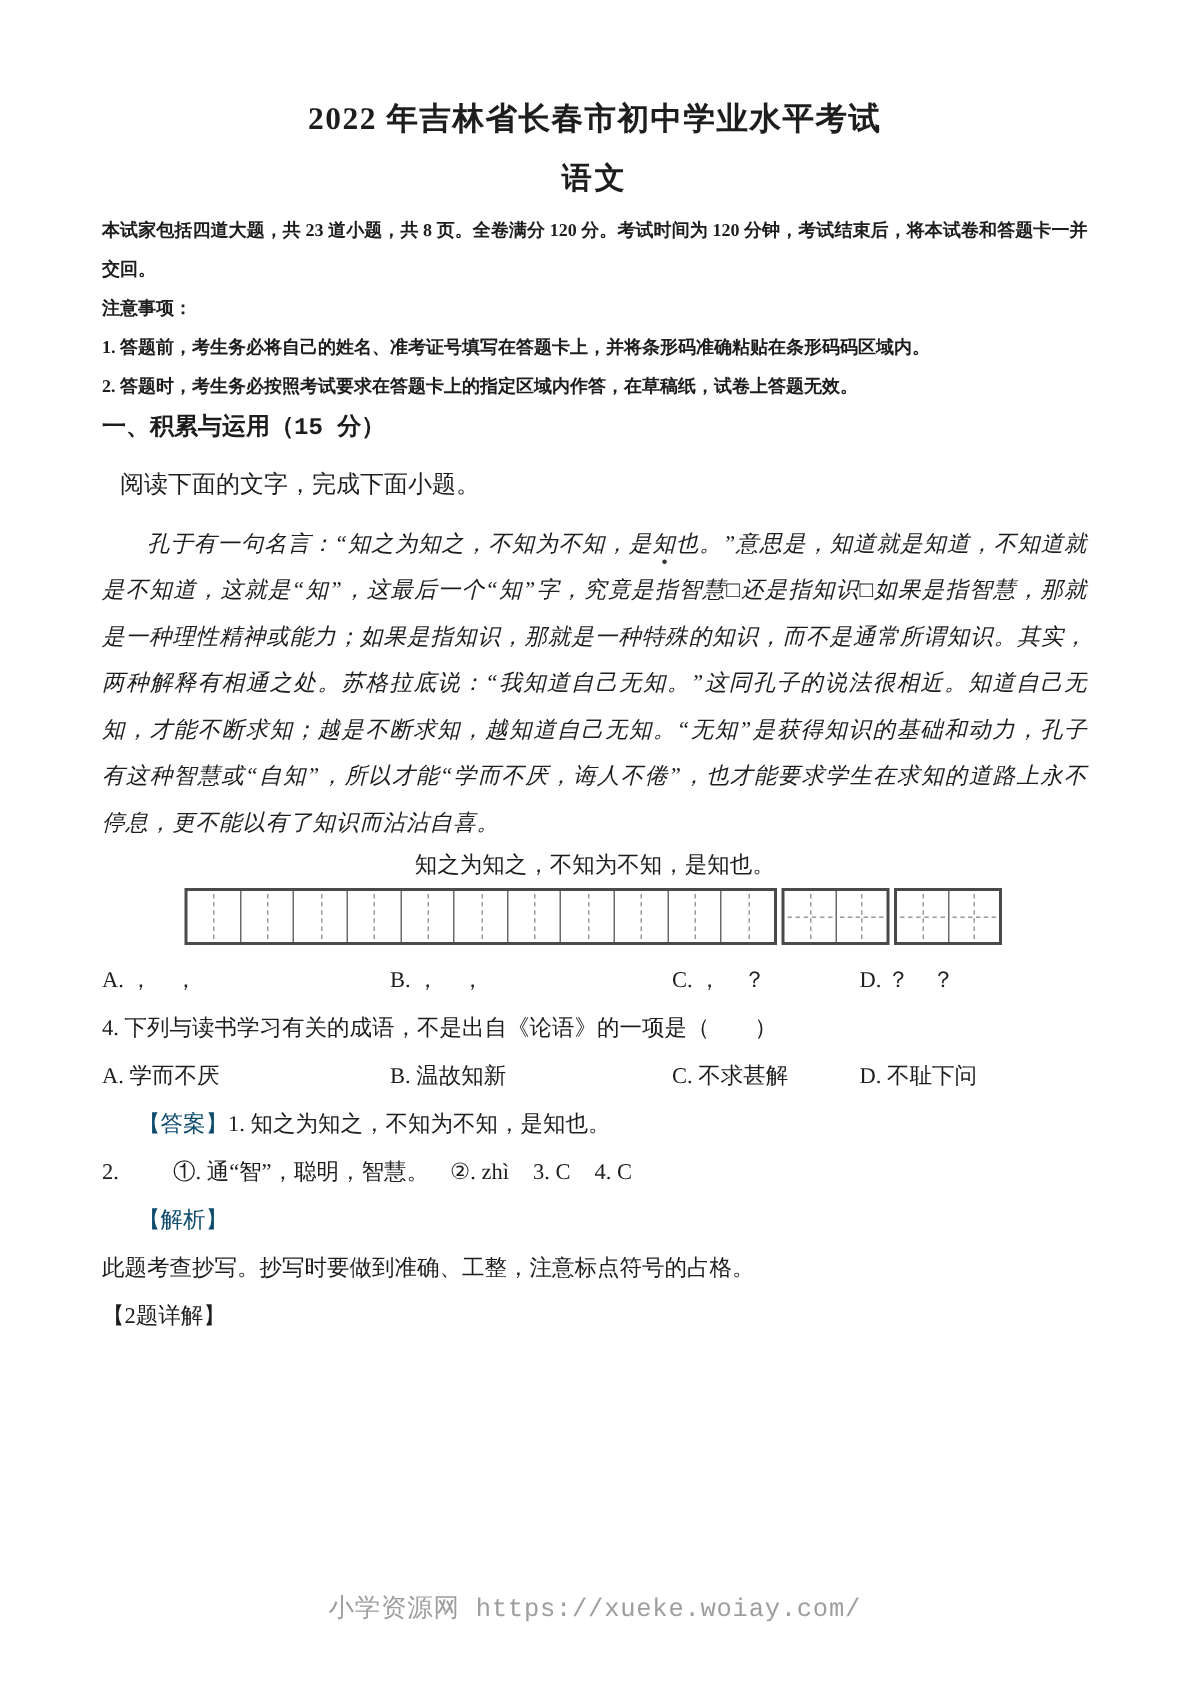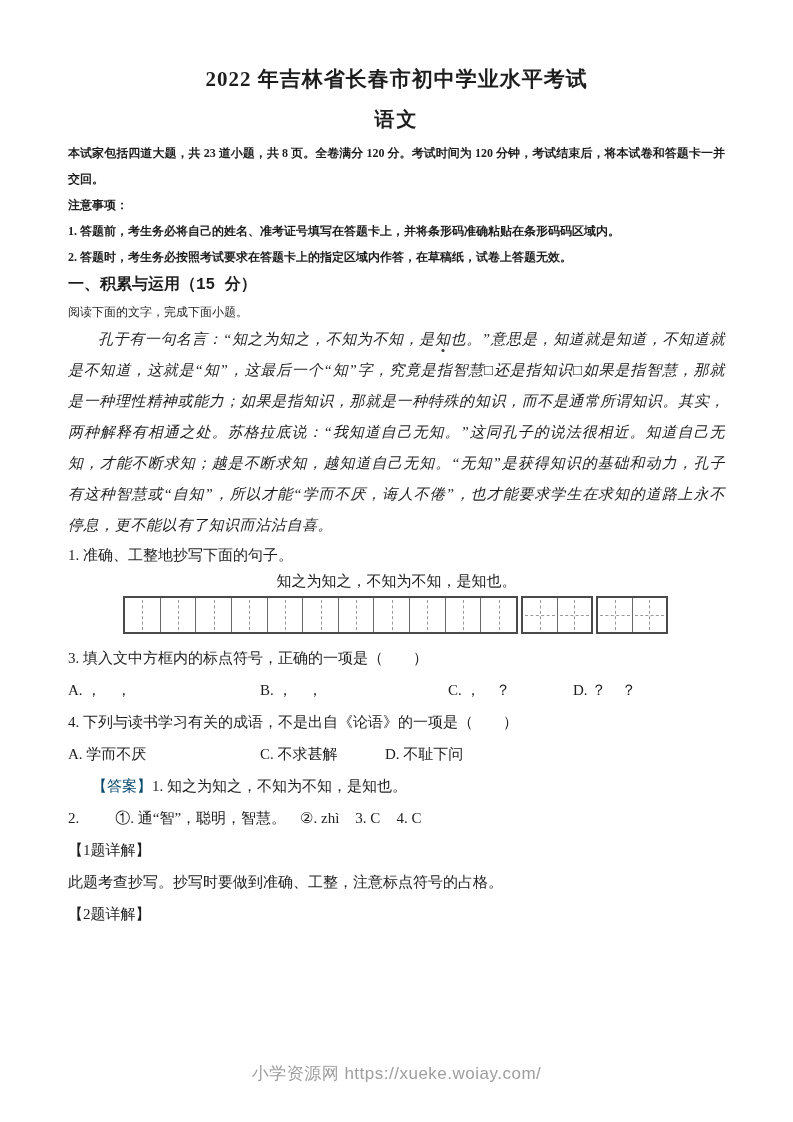--- a/index.html
+++ b/index.html
@@ -6,21 +6,21 @@
   .page{
     width:793px;height:1122px;position:relative;background:#ffffff;overflow:hidden;
     font-family:"Liberation Serif","DejaVu Serif",serif;color:#1d1d1d;
   }
   .content{padding:66px 68px 0 68px;}
   .title{font-size:21px;font-weight:bold;text-align:center;margin:0;line-height:26px;letter-spacing:1px;}
   .subject{font-size:20px;font-weight:bold;text-align:center;margin:14px 0 0 0;line-height:26px;letter-spacing:2px;font-family:Liberation Serif, serif;}
   .intro{font-size:12px;font-weight:bold;line-height:26px;margin:0;text-align:justify;}
   .intro.first{margin-top:8px;}
   .sec-head{font-size:16px;font-weight:bold;line-height:30px;margin:0;font-family:Liberation Mono, monospace;}
-  .lead{font-size:12px;line-height:24px;margin:0;}
+  .lead{font-size:16px;line-height:24px;margin:12px;}
   .passage{
     font-size:15px;line-height:31px;margin:0;text-indent:2em;text-align:justify;
     font-style:italic;letter-spacing:0.6px;
   }
   .emph{position:relative;font-style:italic;}
   .emph::after{
     content:"";position:absolute;left:50%;bottom:-5px;width:3px;height:3px;
     background:#333;border-radius:50%;transform:translateX(-50%);
   }
   .qline{font-size:15px;line-height:32px;margin:0;}
@@ -46,21 +46,21 @@
   .opt-row .o2{width:188px;}
   .opt-row .o3{width:125px;}
   .opt-row .o4{flex:1;}
   .blue{color:#0c4a6e;margin-left:24px;}
   .a2-0{margin-right:36px;}
   .a2-1{margin-right:14px;}
   .a2-2{margin-right:16px;}
   .a2-3{margin-right:16px;}
   .footer{
     position:absolute;top:1062px;left:0;width:100%;text-align:center;
-    font-family:Liberation Sans, sans-serif;
+    font-family:Liberation Mono, monospace;
     font-size:17px;line-height:24px;color:#9e9e9e;letter-spacing:0.5px;
   }
 </style>
 </head>
 <body>
 
 <div class="page">
   <div class="content">
 
     <h1 class="title">2022 年吉林省长春市初中学业水平考试</h1>
@@ -69,21 +69,20 @@
     <p class="intro first">本试家包括四道大题，共 23 道小题，共 8 页。全卷满分 120 分。考试时间为 120 分钟，考试结束后，将本试卷和答题卡一并交回。</p>
     <p class="intro">注意事项：</p>
     <p class="intro">1. 答题前，考生务必将自己的姓名、准考证号填写在答题卡上，并将条形码准确粘贴在条形码码区域内。</p>
     <p class="intro">2. 答题时，考生务必按照考试要求在答题卡上的指定区域内作答，在草稿纸，试卷上答题无效。</p>
 
     <p class="sec-head">一、积累与运用（15 分）</p>
     <p class="lead">阅读下面的文字，完成下面小题。</p>
 
     <p class="passage"><span>孔于有一句名言：“知之为知之，不知为不知，是</span><span class="emph">知</span><span>也。”意思是，知道就是知道，不知道就是不知道，这就是“知”，这最后一个“知”字，究竟是指智慧□还是指知识□如果是指智慧，那就是一种理性精神或能力；如果是指知识，那就是一种特殊的知识，而不是通常所谓知识。其实，两种解释有相通之处。苏格拉底说：“我知道自己无知。”这同孔子的说法很相近。知道自己无知，才能不断求知；越是不断求知，越知道自己无知。“无知”是获得知识的基础和动力，孔子有这种智慧或“自知”，所以才能“学而不厌，诲人不倦”，也才能要求学生在求知的道路上永不停息，更不能以有了知识而沾沾自喜。</span></p>
 
-    <p class="qline q1">1. 准确、工整地抄写下面的句子。</p>
     <p class="center-quote">知之为知之，不知为不知，是知也。</p>
 
     <div class="grid-row">
       <div class="gblock long">
         <div class="gcell plain"></div>
         <div class="gcell plain"></div>
         <div class="gcell plain"></div>
         <div class="gcell plain"></div>
         <div class="gcell plain"></div>
         <div class="gcell plain"></div>
@@ -97,39 +96,39 @@
         <div class="gcell cross"></div>
         <div class="gcell cross"></div>
       </div>
       <div class="gblock cross2">
         <div class="gcell cross"></div>
         <div class="gcell cross"></div>
       </div>
     </div>
 
 
-    <p class="qline">3. 填入文中方框内的标点符号，正确的一项是（　　）</p>
     <div class="opt-row">
       <span class="o1">A. ，　，</span>
       <span class="o2">B. ，　，</span>
       <span class="o3">C. ，　？</span>
       <span class="o4">D. ？　？</span>
     </div>
 
     <p class="qline">4. 下列与读书学习有关的成语，不是出自《论语》的一项是（　　）</p>
     <div class="opt-row">
       <span class="o1">A. 学而不厌</span>
+      <span class="o2">B. 温故知新</span>
       <span class="o3">C. 不求甚解</span>
       <span class="o4">D. 不耻下问</span>
     </div>
 
     <p class="qline"><span class="blue">【答案】</span><span>1. 知之为知之，不知为不知，是知也。</span></p>
 
     <p class="qline"><span class="a2-0">2.</span><span class="a2-1">①. 通“智”，聪明，智慧。</span><span class="a2-2">②. zhì</span><span class="a2-3">3. C</span><span>4. C</span></p>
 
-    <p class="qline">【1题详解】</p>
+    <p class="qline blue">【解析】</p>
     <p class="qline">此题考查抄写。抄写时要做到准确、工整，注意标点符号的占格。</p>
     <p class="qline">【2题详解】</p>
 
   </div>
 
   <div class="footer">小学资源网 https://xueke.woiay.com/</div>
 </div>
 
 </body></html>

